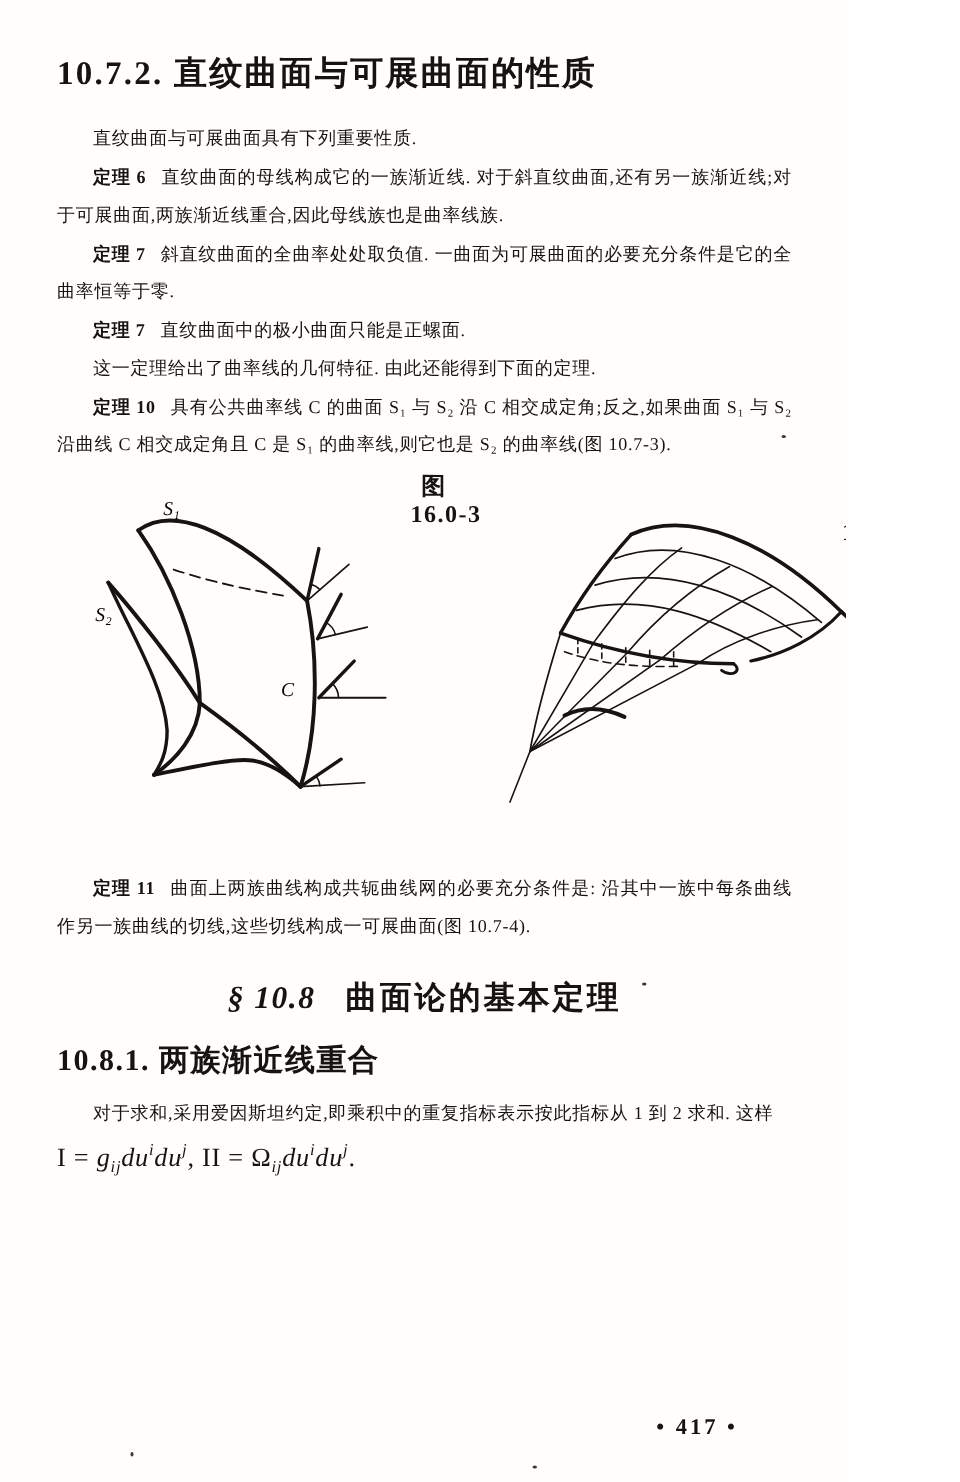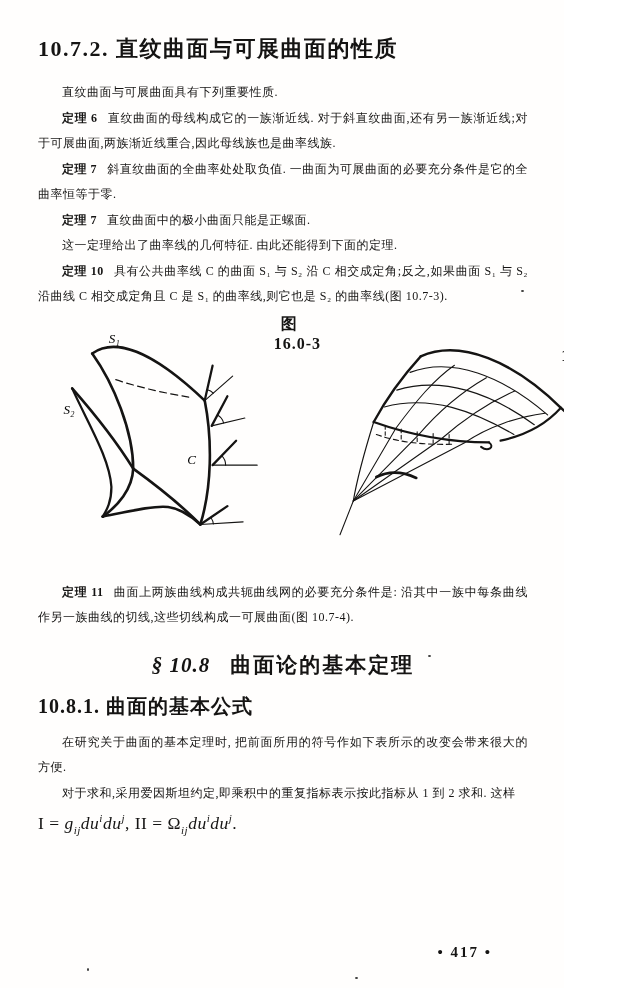--- a/index.html
+++ b/index.html
@@ -170,24 +170,23 @@
 
     </div>
 
     <p class="para"><span class="thm-label">定理 11</span><span>曲面上两族曲线构成共轭曲线网的必要充分条件是: 沿其中一族中每条曲线作另一族曲线的切线,这些切线构成一可展曲面(图 10.7-4).</span></p>
 
     <h2 class="chap-head">
       <span class="h2-num">§ 10.8</span><span>曲面论的基本定理</span>
     </h2>
 
     <h3 class="sub-head">
-      <span>10.8.1. 曲面的基本公式</span>
+      <span>10.8.1. 两族渐近线重合</span>
     </h3>
 
-    <p class="para"><span>在研究关于曲面的基本定理时, 把前面所用的符号作如下表所示的改变会带来很大的方便.</span></p>
 
     <p class="para"><span>对于求和,采用爱因斯坦约定,即乘积中的重复指标表示按此指标从 1 到 2 求和. 这样</span></p>
 
     <div class="formula-line">
       <span><span>I = </span><i>g</i><sub>ij</sub><i>du</i><sup>i</sup><i>du</i><sup>j</sup><span>,  II = </span><span>Ω</span><sub>ij</sub><i>du</i><sup>i</sup><i>du</i><sup>j</sup><span>.</span></span>
     </div>
 
   </div>
 
   <div class="pageno">• 417 •</div>

